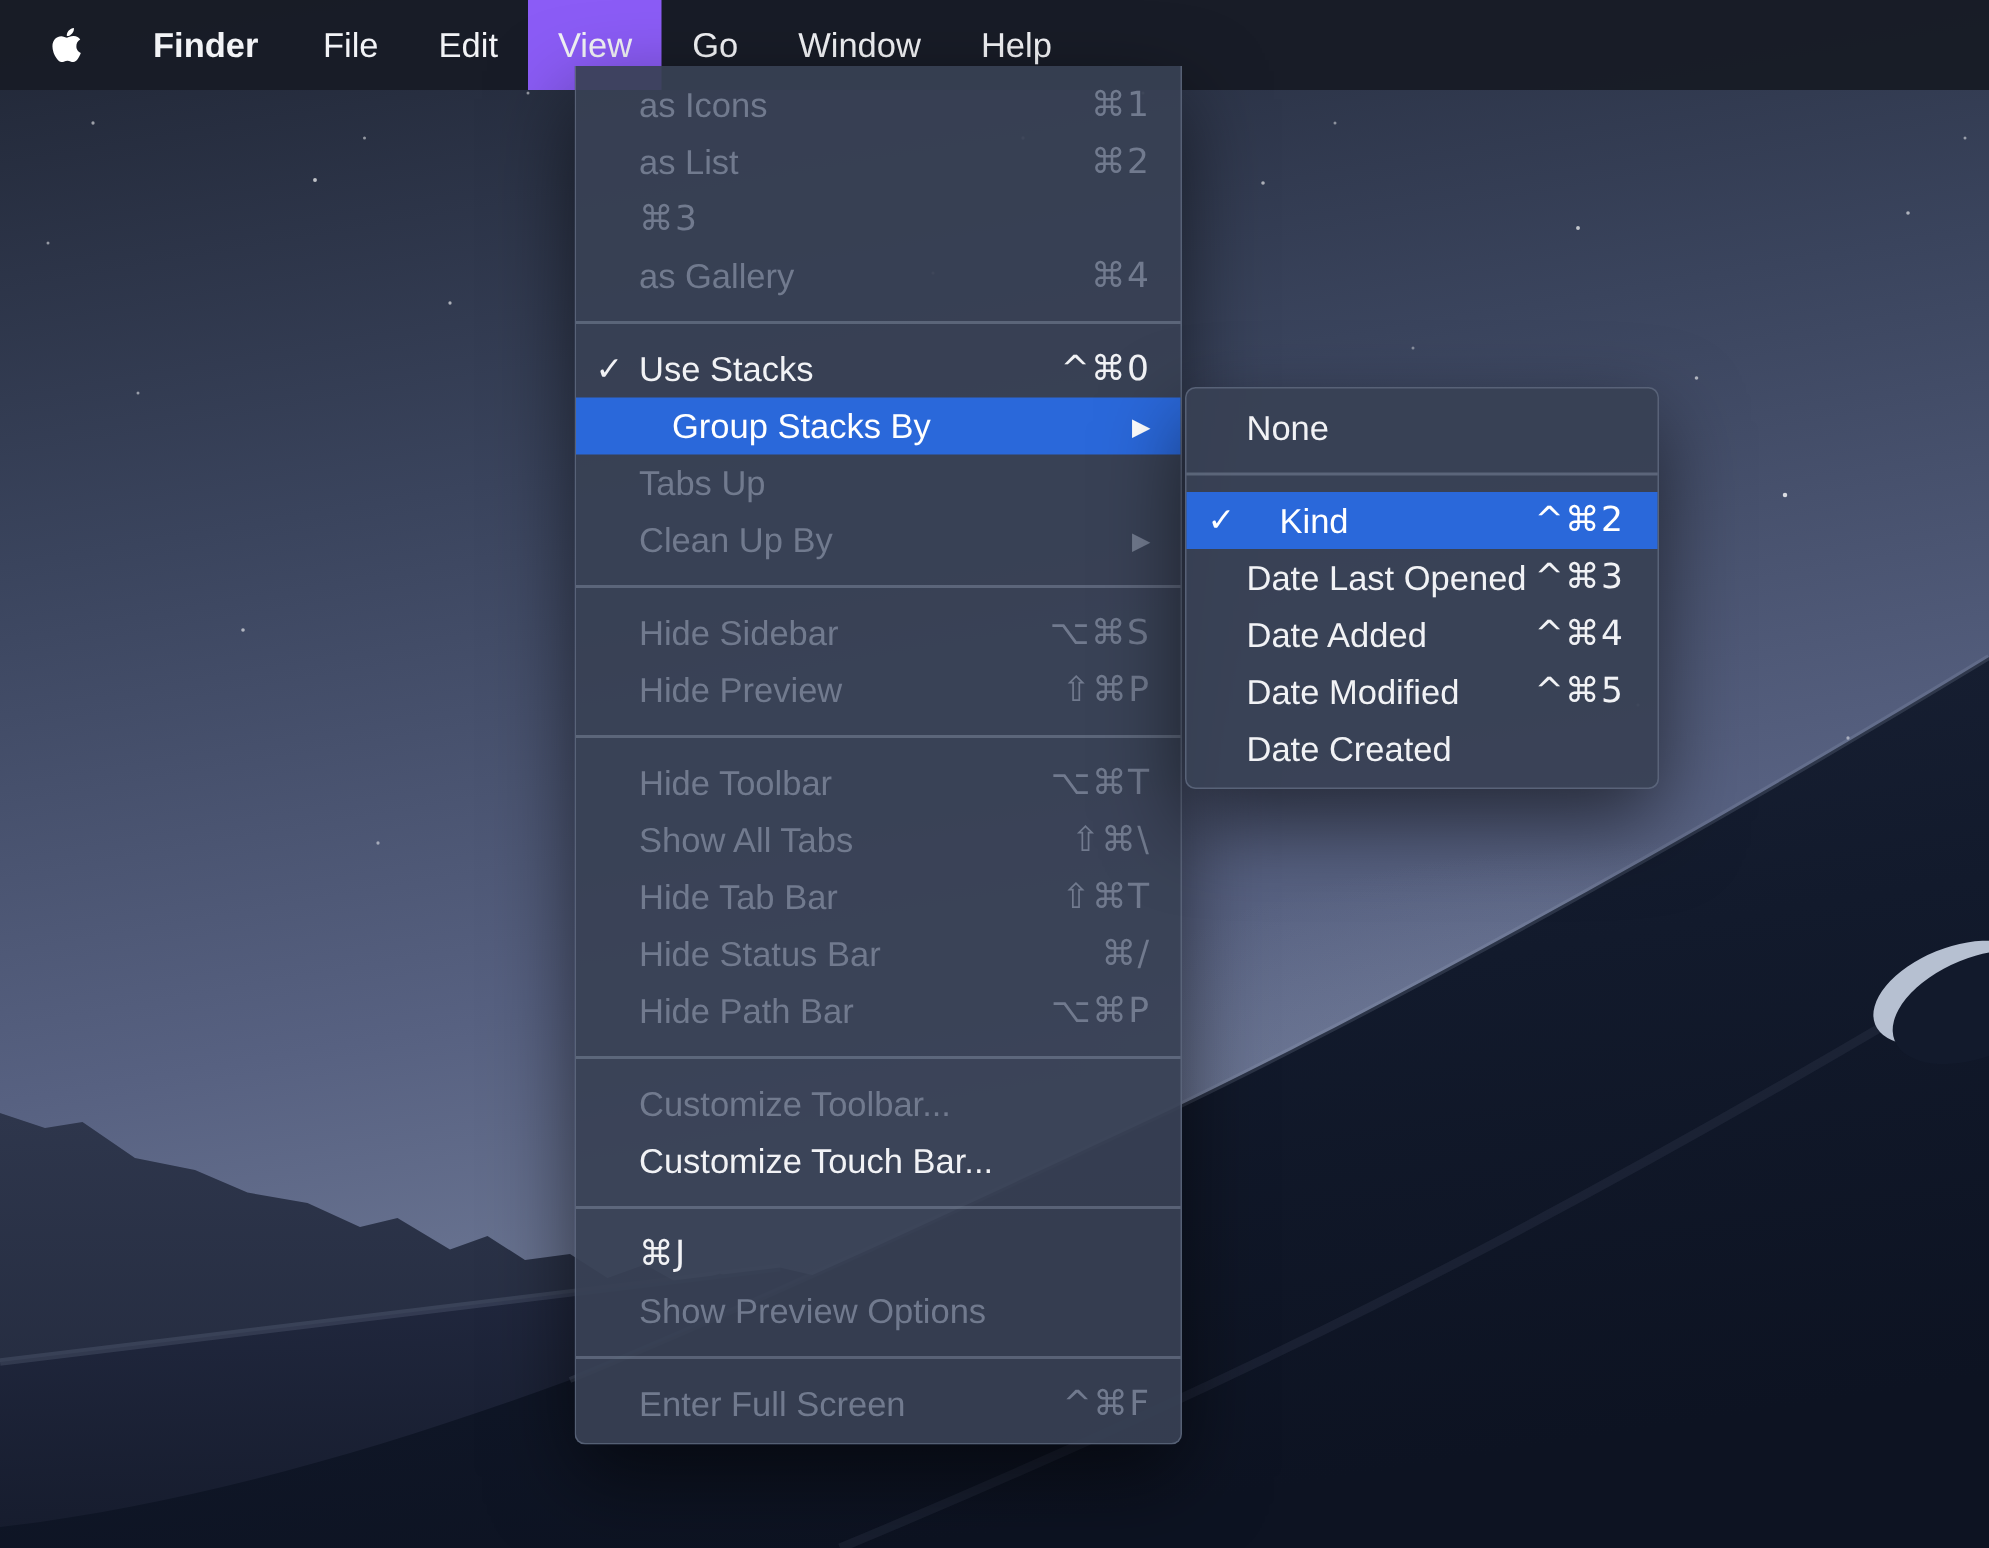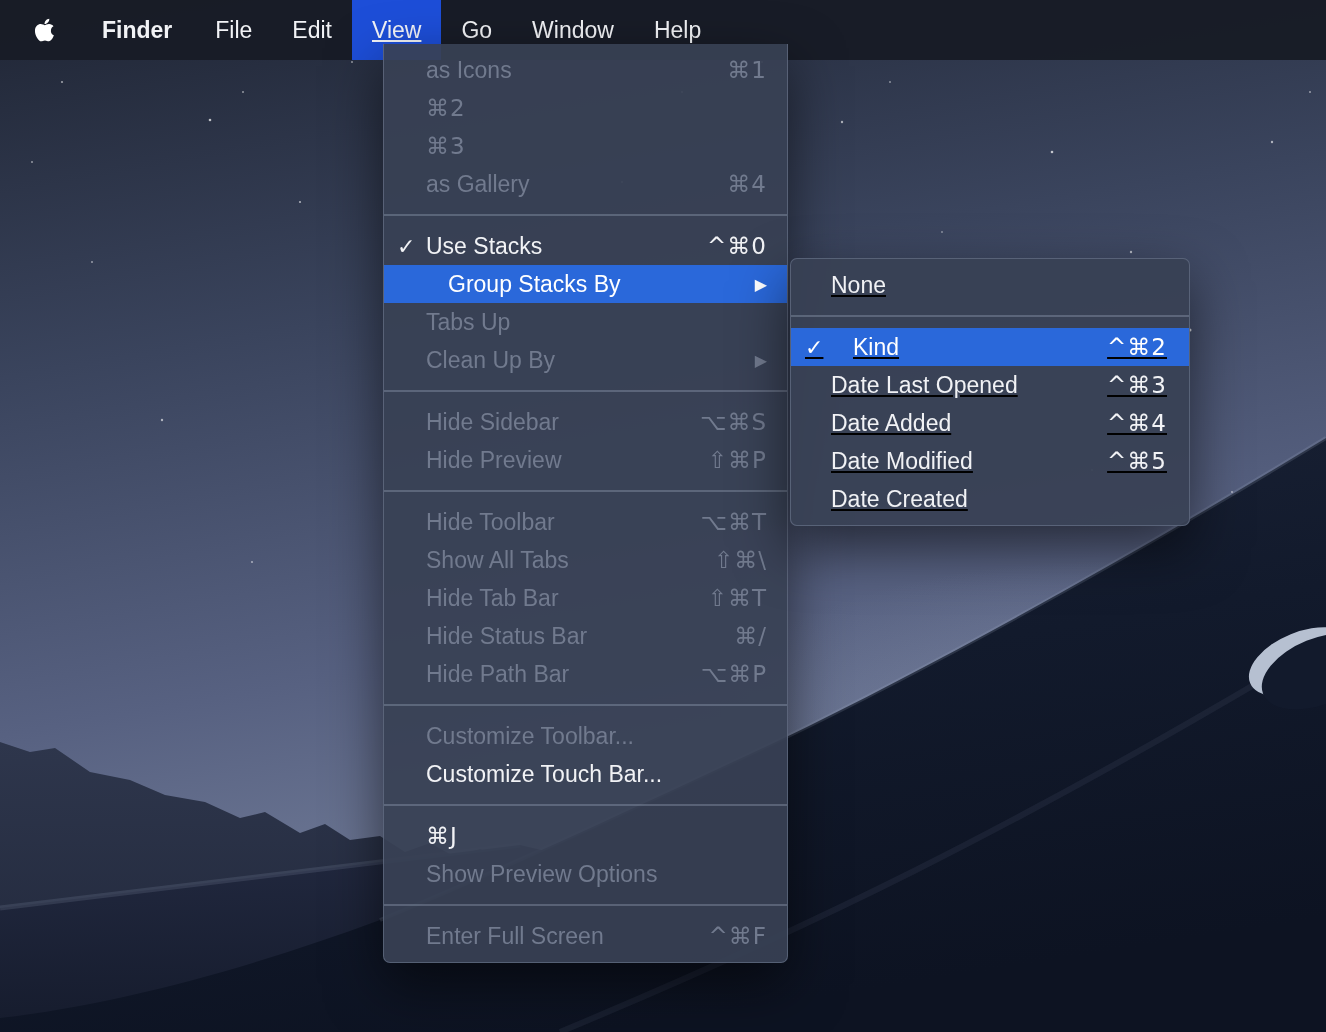--- a/index.html
+++ b/index.html
@@ -11,31 +11,31 @@
   .wallpaper{position:absolute;inset:0;z-index:0;}
   
   .menubar{
     position:absolute;top:0;left:0;right:0;height:60px;z-index:10;
     background:rgba(24,28,38,0.97);
     display:flex;align-items:stretch;color:#f2f3f6;font-size:23px;
   }
   .mb-item{display:flex;align-items:center;padding:0 20px;white-space:nowrap;}
   .mb-apple{padding:0 24px;margin-left:10px;}
   .mb-finder{font-weight:700;padding:0 23px;}
-  .mb-hl{background:#1d4ed8;text-decoration:underline;}
+  .mb-hl{background:#8b5cf6;}
   
   .panel{
     position:absolute;z-index:20;box-sizing:border-box;
     background:rgba(56,65,84,0.93);
     border:1px solid rgba(150,160,185,0.35);
     box-shadow:0 22px 55px rgba(0,0,0,0.55);
     padding:7px 0;
   }
   .view-menu{left:383px;top:44px;width:405px;border-top:none;border-radius:0 0 7px 7px;}
-  .sub-menu{left:790px;top:258px;width:400px;border-radius:7px;text-decoration:underline;}
+  .sub-menu{left:790px;top:258px;width:316px;border-radius:7px;}
   .mi{height:38px;display:flex;align-items:center;padding:0 20px 0 13px;
       font-size:23px;color:#f1f2f5;white-space:nowrap;}
   .sub-menu .mi{padding:0 22px 0 14px;}
   .mi-mark{width:29px;font-family:"DejaVu Sans",sans-serif;font-size:22px;flex:none;}
   .sub-menu .mi-mark{width:26px;}
   .mi-label{flex:1;}
   .mi-key{font-family:"DejaVu Sans",sans-serif;letter-spacing:1px;}
   .mi-arrow{font-family:"DejaVu Sans",sans-serif;font-size:16px;margin-left:8px;}
   .mi.disabled{color:#717a8e;}
   .mi.hl{background:#2a68da;color:#ffffff;gap:22px;}
@@ -146,20 +146,21 @@
 
 <div class="panel view-menu">
 
   <div class="mi disabled">
     <span class="mi-mark"></span>
     <span class="mi-label">as Icons</span>
     <span class="mi-key">⌘1</span>
   </div>
   <div class="mi disabled">
     <span class="mi-mark"></span>
+    <span class="mi-label">as List</span>
     <span class="mi-key">⌘2</span>
   </div>
   <div class="mi disabled">
     <span class="mi-mark"></span>
     <span class="mi-key">⌘3</span>
   </div>
   <div class="mi disabled">
     <span class="mi-mark"></span>
     <span class="mi-label">as Gallery</span>
     <span class="mi-key">⌘4</span>

